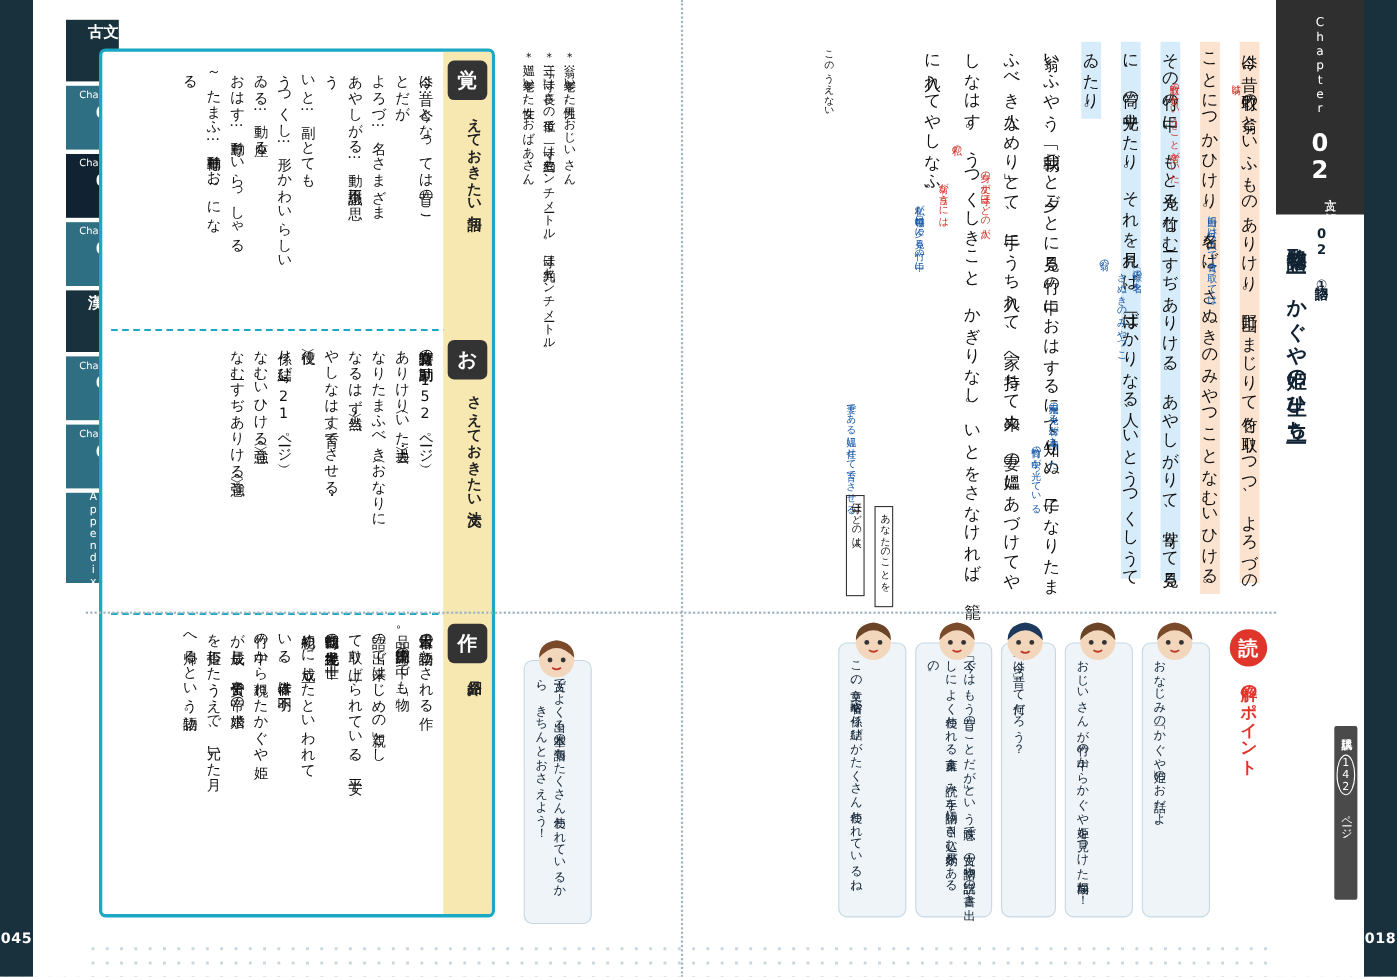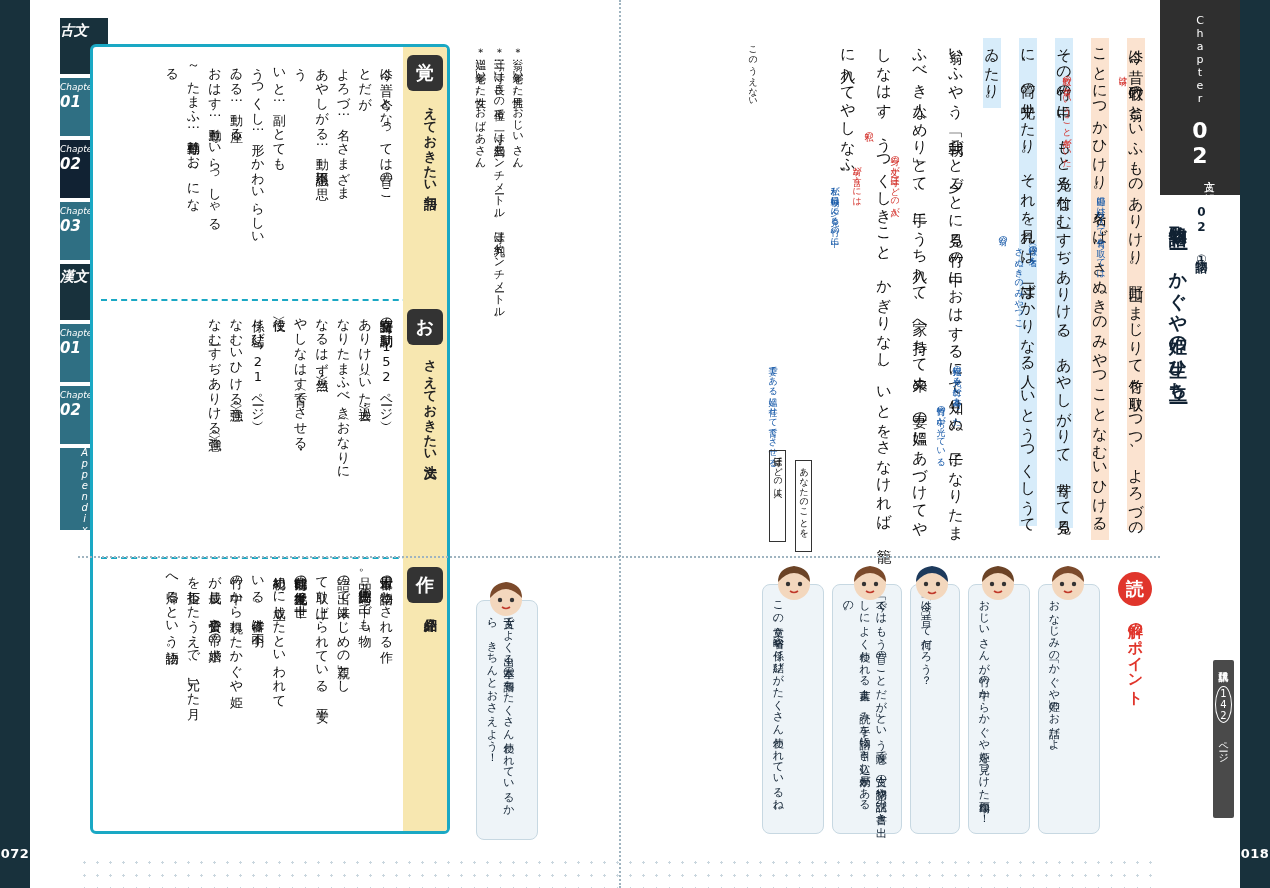--- a/index.html
+++ b/index.html
@@ -17,22 +17,22 @@
   .sidebar.l{left:0;}
   .sidebar.r{right:0;}
 
   
   .pagenum{position:absolute;width:30px;text-align:center;color:#ffffff;font-size:13px;font-weight:bold;letter-spacing:0.5px;}
   .pagenum.l{left:0;top:846px;}
   .pagenum.r{right:0;top:846px;}
 
   
   .chaprail{position:absolute;left:30px;top:0;width:48px;height:888px;background:#ffffff;}
-  .chapbox{position:absolute;left:30px;width:48px;text-align:left;color:#ffffff;
-    font-size:9px;line-height:1.25;padding-top:4px;box-sizing:border-box;font-style:italic;}
+  .chapbox{position:absolute;left:30px;width:48px;text-align:right;color:#ffffff;
+    font-size:9px;line-height:1.25;padding-top:4px;box-sizing:border-box;}
   .chapbox .big{font-size:15px;font-weight:bold;display:block;}
 
   
   .v{writing-mode:vertical-rl;text-orientation:upright;}
 
   
   .righttab{position:absolute;right:30px;top:0;width:80px;height:888px;background:#ffffff;}
   .tabhead{position:absolute;right:30px;top:0;width:80px;height:195px;background:#2f2f2f;color:#fff;
     display:flex;align-items:flex-start;justify-content:center;padding-top:14px;box-sizing:border-box;}
   .tabhead .v{font-size:11px;line-height:1.5;text-align:left;}
@@ -78,21 +78,21 @@
   .grayband{background:#4a4a4a;color:#fff;font-size:10px;padding:4px 2px;border-radius:2px;}
 </style>
 </head>
 <body>
 
 <div id="page">
 
   <div class="dotgrid"></div>
 
   <div class="sidebar l"></div>
-  <div class="pagenum l">072</div>
+  <div class="pagenum l">045</div>
 
   <div class="chaprail">
     <div class="chapbox" style="top:18px;height:56px;background:#18313c;">
       <span class="big" style="font-size:14px;">古文</span>
     </div>
     <div class="chapbox" style="top:78px;height:58px;background:#2f6f83;">
       <span>Chapter</span>
       <span class="big">01</span>
     </div>
     <div class="chapbox" style="top:140px;height:58px;background:#123;">

